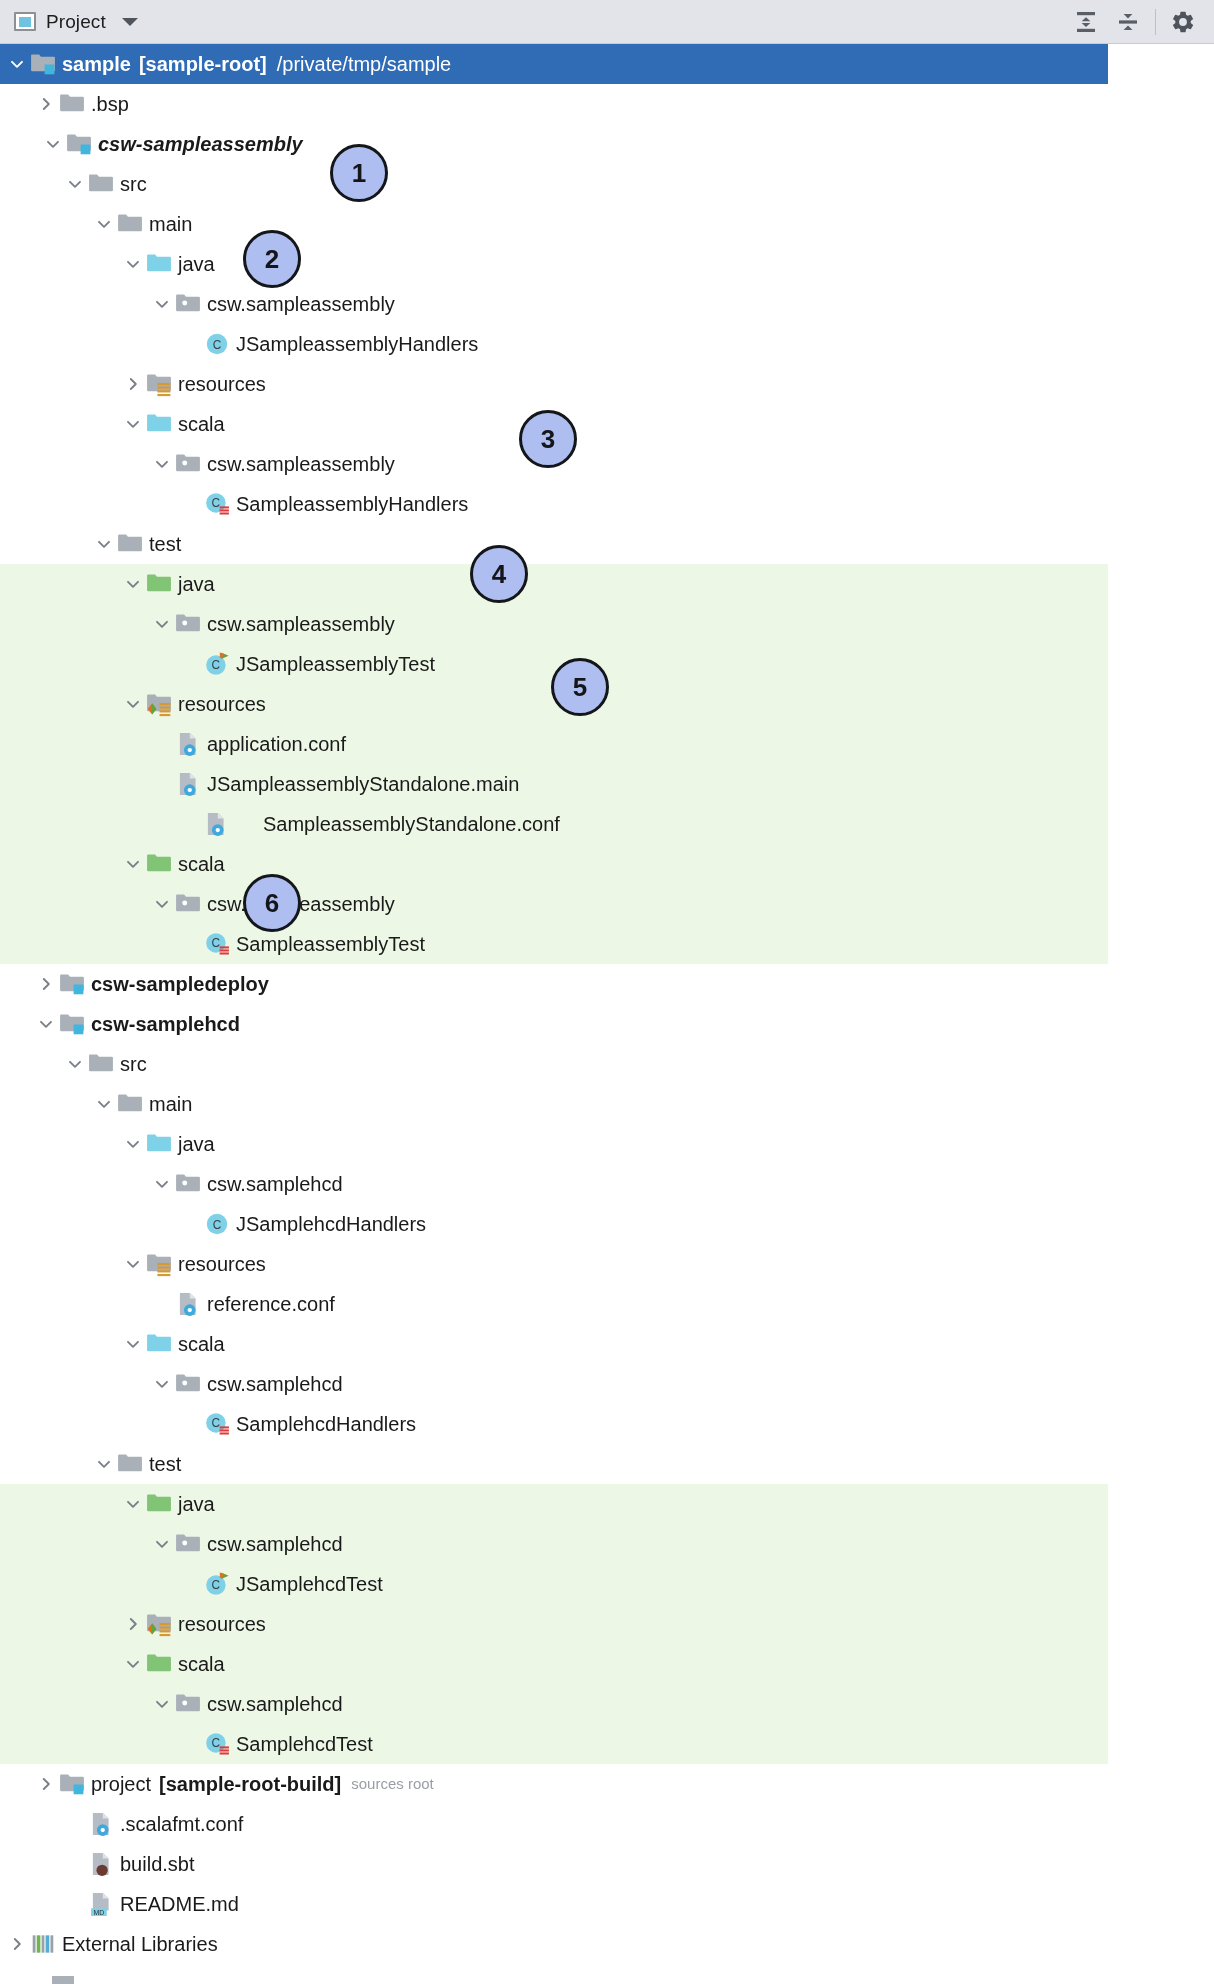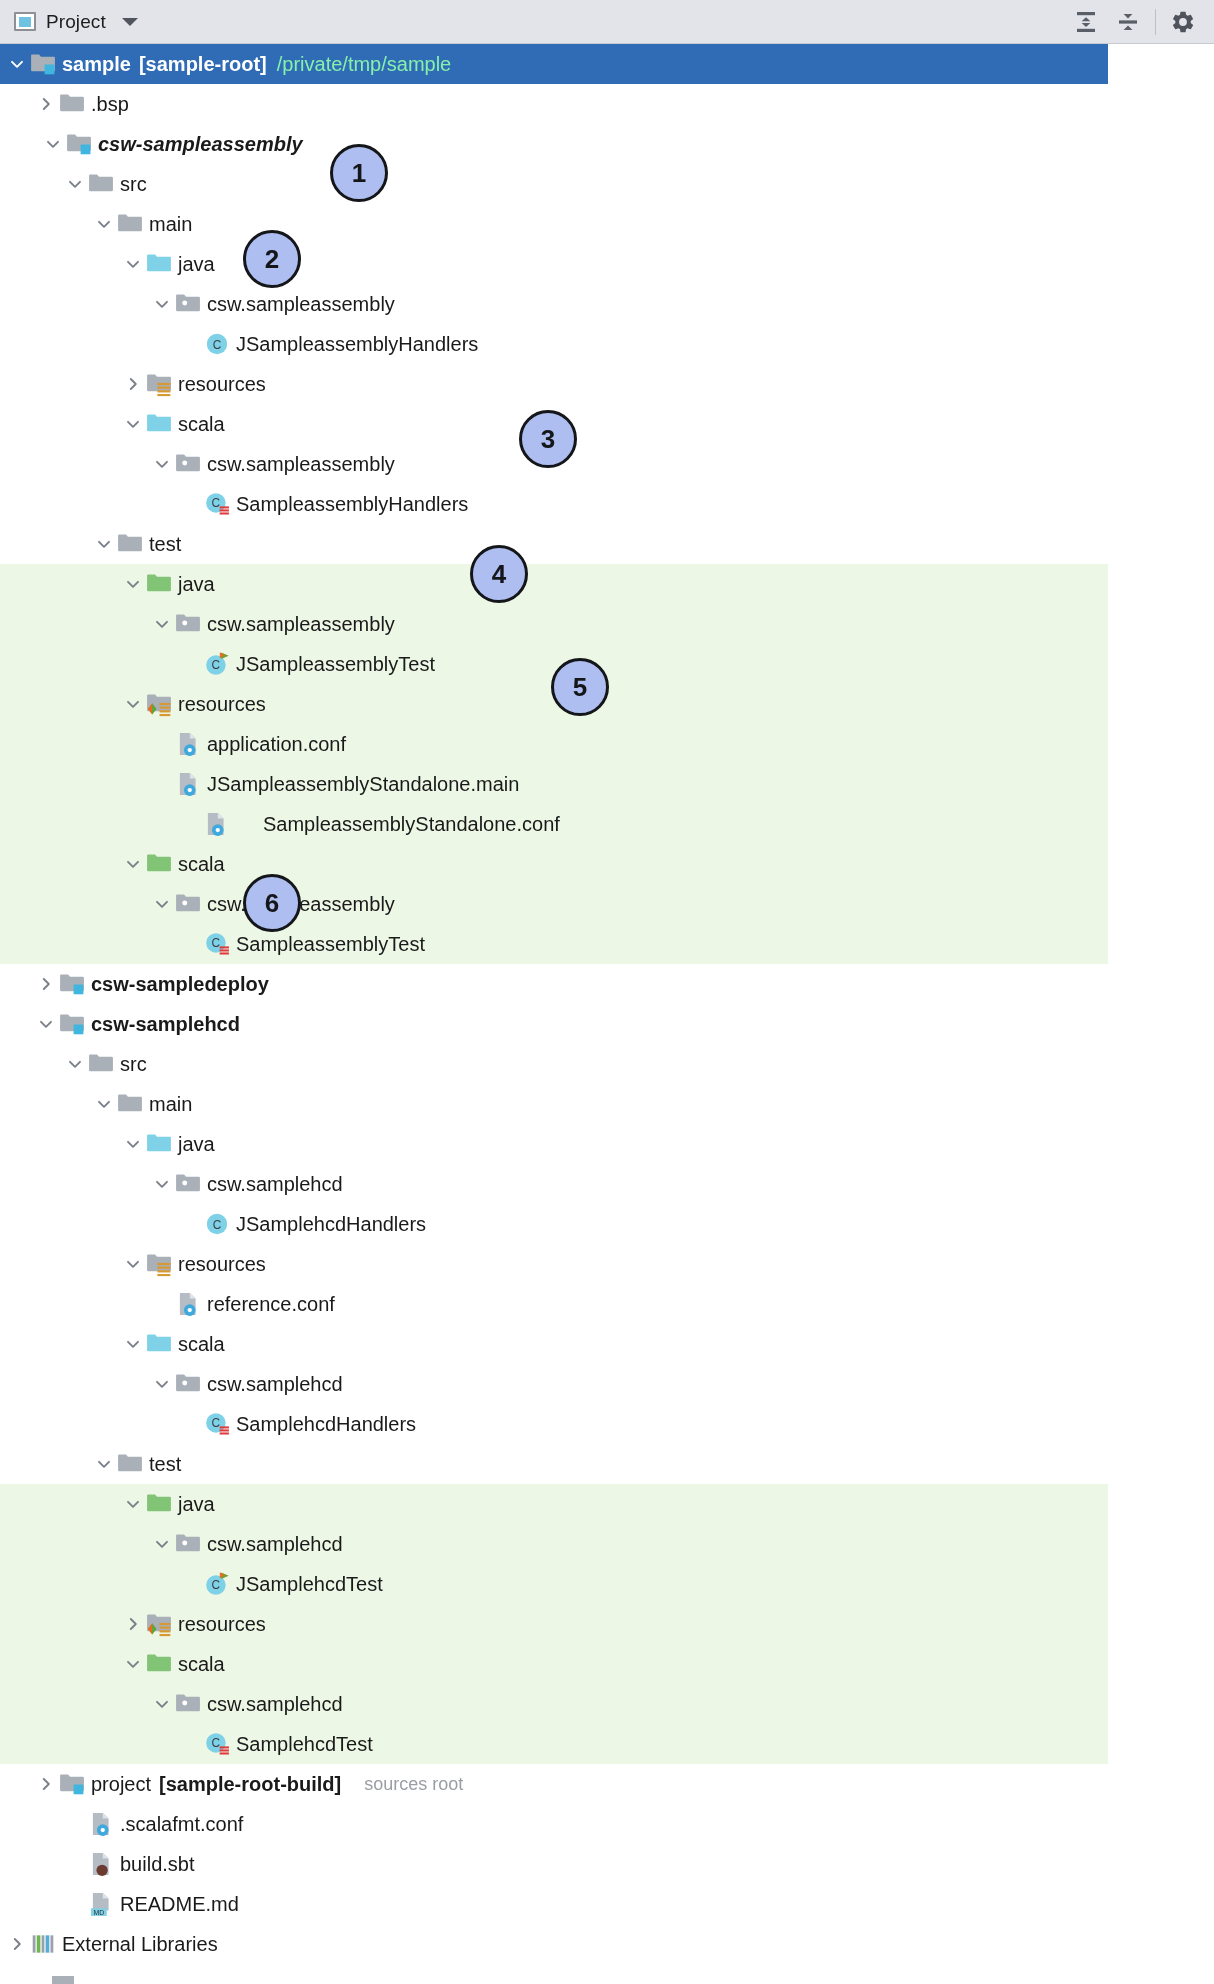--- a/index.html
+++ b/index.html
@@ -38,22 +38,22 @@
     box-sizing:border-box;position:relative;
   }
   .row.selected{background:#2f6cb5;color:#ffffff;}
   .row.testhl{background:#edf7e6;}
   .arrow{width:26px;height:40px;display:flex;align-items:center;justify-content:center;flex:0 0 26px;}
   .arrow svg{display:block;}
   .arrow.blank{visibility:hidden;}
   .icon{width:26px;height:40px;display:flex;align-items:center;justify-content:center;flex:0 0 26px;margin-right:6px;position:relative;}
   .label{font-size:20px;line-height:40px;}
   .label.bold{font-weight:bold;}
-  .sub{color:#86efac;font-weight:normal;margin-left:10px;}
-  .muted{color:#9a9da3;margin-left:23px;font-size:18px;}
+  .sub{color:#ffffff;font-weight:normal;margin-left:10px;}
+  .muted{color:#9a9da3;margin-left:10px;font-size:15px;}
   .bracket{font-weight:bold;margin-left:8px;}
   
   .bubble{
     position:absolute;
     width:52px;height:52px;border-radius:50%;
     background:#aebef0;border:3px solid #14161a;
     display:flex;align-items:center;justify-content:center;
     font-size:26px;font-weight:bold;color:#14161a;
     font-family:"Liberation Sans",sans-serif;
     z-index:5;

